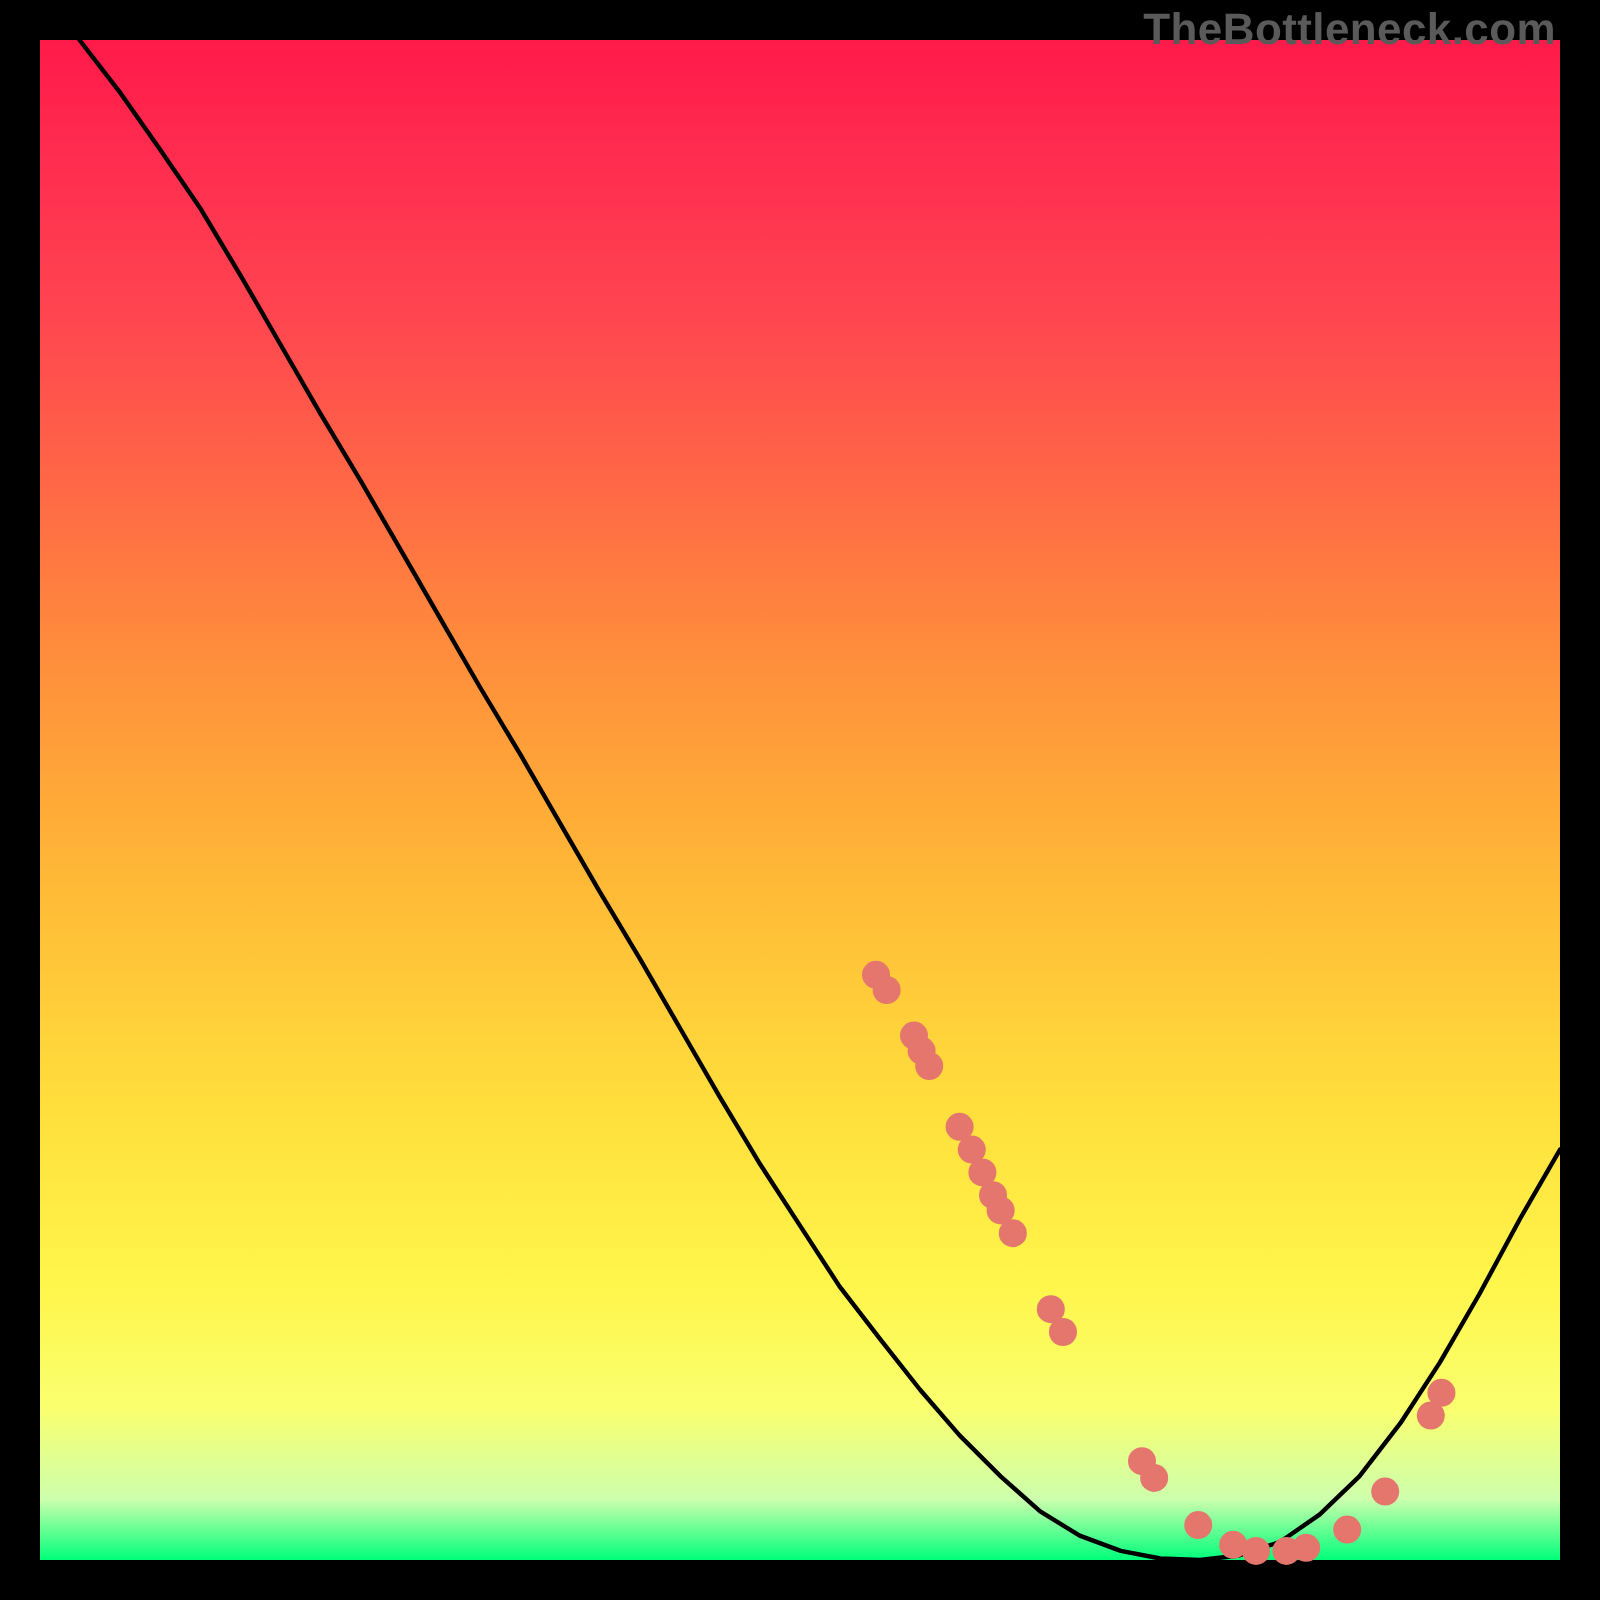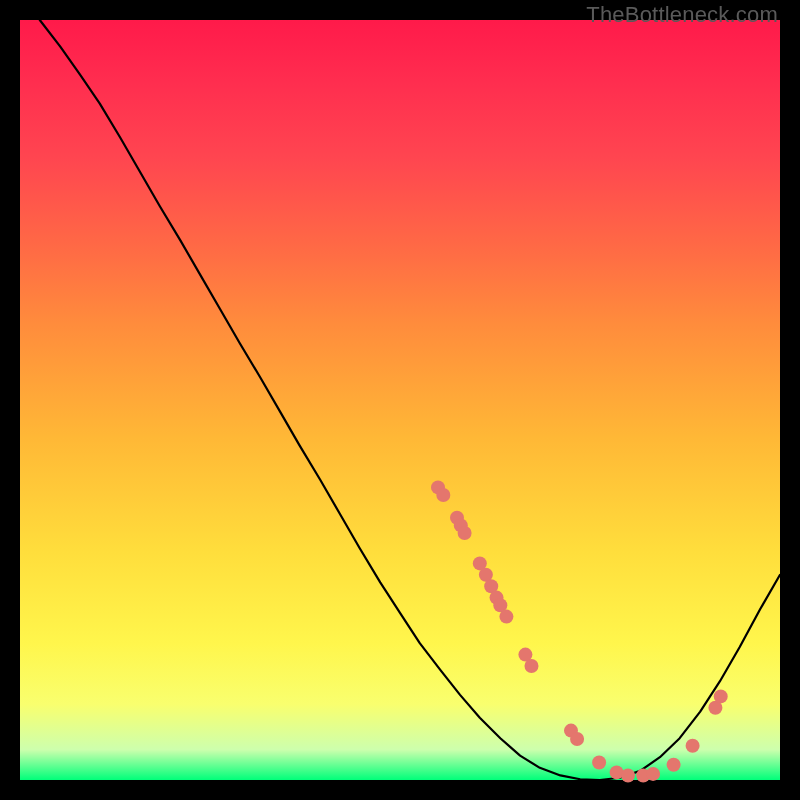--- a/index.html
+++ b/index.html
@@ -30,21 +30,21 @@
       #cdffad 96%,
       #00ff7a 100%
     );
   }
   .watermark {
     position: absolute;
     top: 2px;
     right: 22px;
     color: #5a5a5a;
     font-size: 22px;
-    font-weight: 400;
+    font-weight: 700;
     letter-spacing: 0.2px;
   }
   svg.curve-layer {
     position: absolute;
     left: 0;
     top: 0;
     width: 760px;
     height: 760px;
     overflow: visible;
   }

